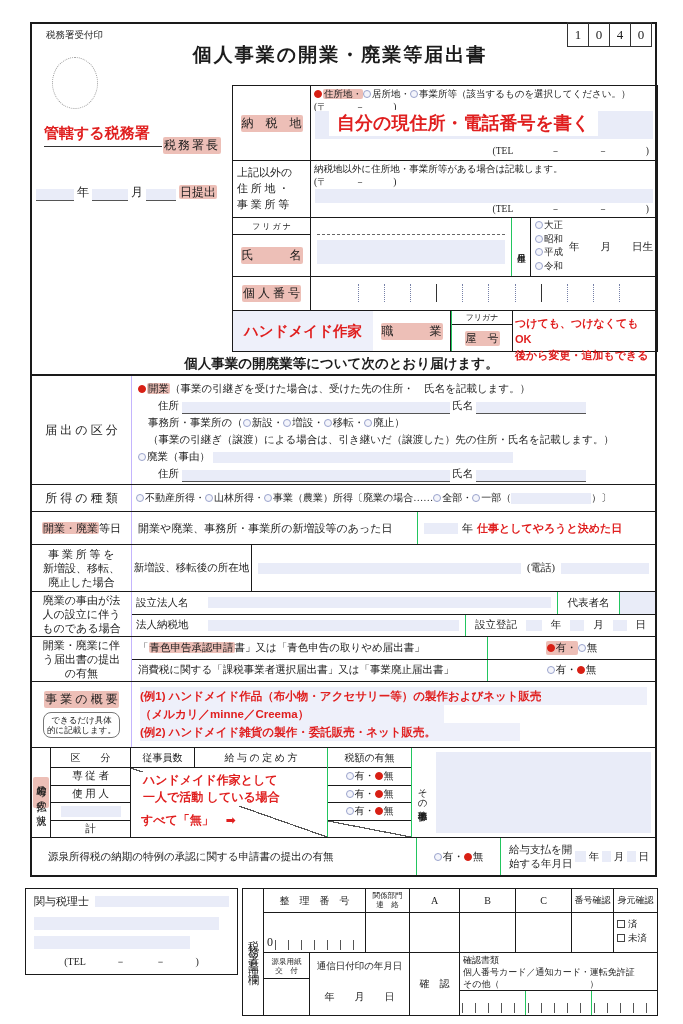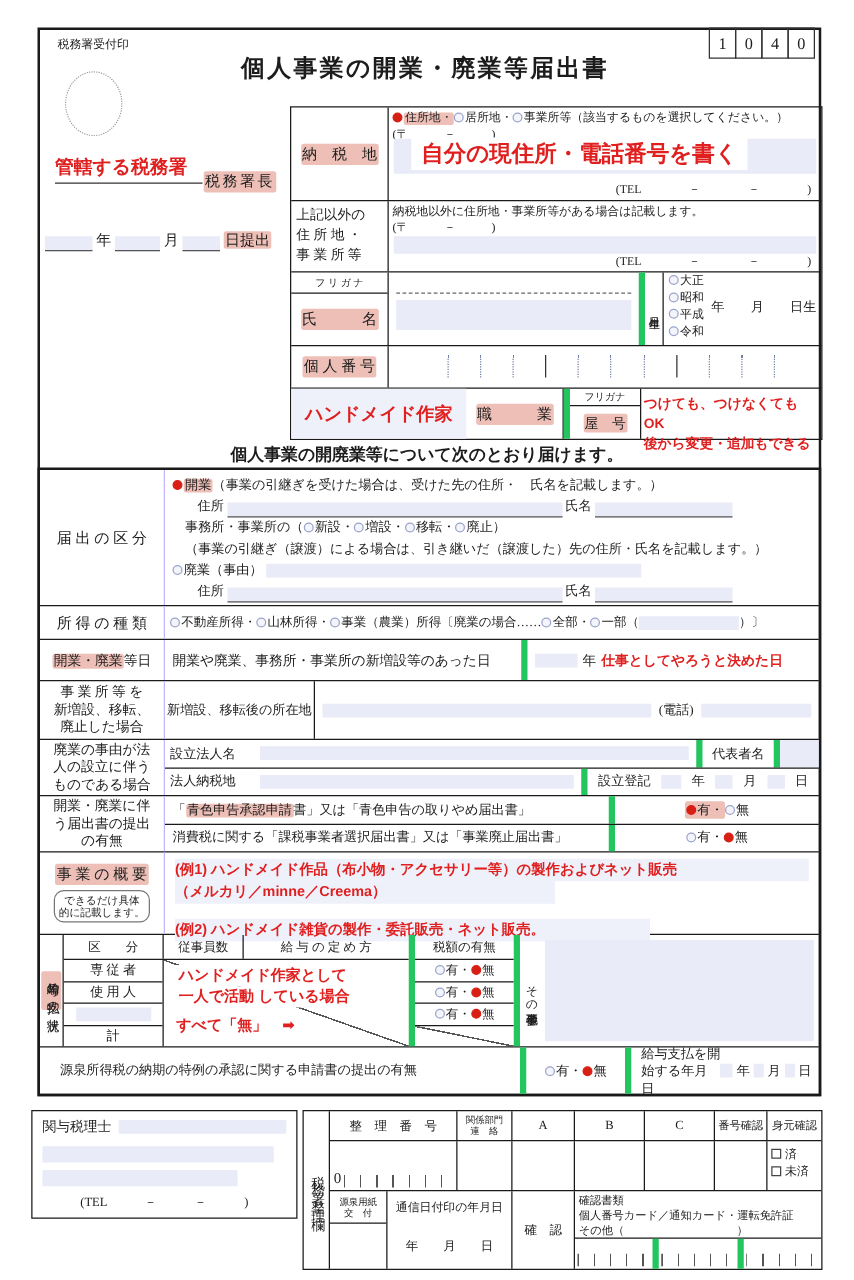--- a/index.html
+++ b/index.html
@@ -12,21 +12,21 @@
   .fld{background:#e9ecf8;display:inline-block;height:11px;vertical-align:middle}
   .ufld{background:#e9ecf8;border-bottom:1px solid #555;display:inline-block;height:12px;vertical-align:bottom}
   .rd{display:inline-block;width:8px;height:8px;border:1px solid #9aa3cc;border-radius:50%;
       vertical-align:-1px;margin-right:1px;background:#f4f5fb;flex:none}
   .rd[data-on="1"]{background:#d81f14;border-color:#d81f14}
   .cb{display:inline-block;width:8px;height:8px;border:1px solid #444;vertical-align:-1px;margin-right:3px}
   .vtx{writing-mode:vertical-rl}
   .flex{display:flex}
   .ctr{display:flex;align-items:center;justify-content:center}
   .outer{border:2px solid #1a1a1a}
-  .bt{border-top:1px solid #1a1a1a}.br{border-right:1px solid #1a1a1a}.bl{border-left:5px solid #22c55e}.bb{border-bottom:1px solid #1a1a1a}
+  .bt{border-top:1px solid #1a1a1a}.br{border-right:1px solid #1a1a1a}.bl{border-left:1px solid #22c55e}.bb{border-bottom:1px solid #1a1a1a}
   .mlab{width:100px;border-right:1px solid #c4b5fd;display:flex;flex-direction:column;
         align-items:center;justify-content:center;font-size:12px;text-align:center;flex:none}
   .diag{background:linear-gradient(to top right,transparent calc(50% - .6px),#555 calc(50% - .6px),#555 calc(50% + .6px),transparent calc(50% + .6px))}
   .ticks{background:repeating-linear-gradient(90deg,#555 0 1px,transparent 1px 13px);height:10px}
   .dg{flex:1;border-right:1px dotted #7781a8;height:18px}
   .dg.s{border-right:1px solid #333}
   .dg:last-child{border-right:none}
 </style>
 </head>
 <body>
@@ -286,21 +286,21 @@
       <div class="mlab">
         <span class="hl" style="font-size:12px">事 業 の 概 要</span>
         <div style="font-size:8.5px;border:1px solid #777;border-radius:8px;padding:2px 3px;margin-top:4px;line-height:10px">
           <div>できるだけ具体</div>
             <div>的に記載します。</div>
         </div>
       </div>
       <div style="flex:1;padding:5px 8px;font-size:11.5px;line-height:18px">
         <div class="red" style="background:#eef0fa">(例1) ハンドメイド作品（布小物・アクセサリー等）の製作およびネット販売</div>
         <div class="red" style="background:#eef0fa;width:60%">（メルカリ／minne／Creema）</div>
-        <div class="red" style="background:#eef0fa;width:75%;margin-top:12px">(例2) ハンドメイド雑貨の製作・委託販売・ネット販売。</div>
+        <div class="red" style="background:#eef0fa;width:75%;margin-top:0">(例2) ハンドメイド雑貨の製作・委託販売・ネット販売。</div>
       </div>
     </div>
 
     <div class="flex bt" style="height:90px">
       <div class="ctr br" style="width:19px;flex:none">
         <span class="vtx hl" style="font-size:10px;letter-spacing:1px">給与等の支払の状況</span>
       </div>
       <div style="flex:1;position:relative;display:flex">
         <div style="width:276px;flex:none;display:flex;flex-direction:column">
           <div class="flex bb" style="height:20px;font-size:10px">

